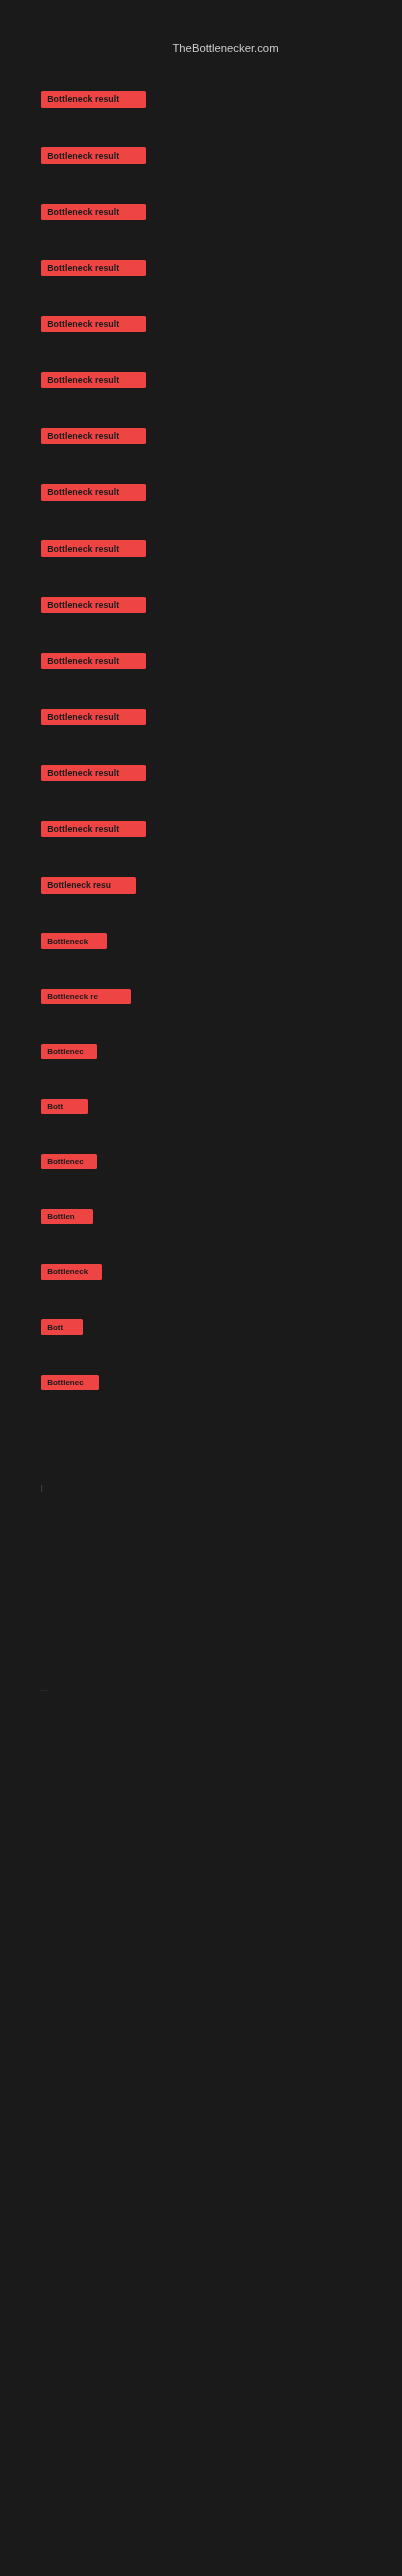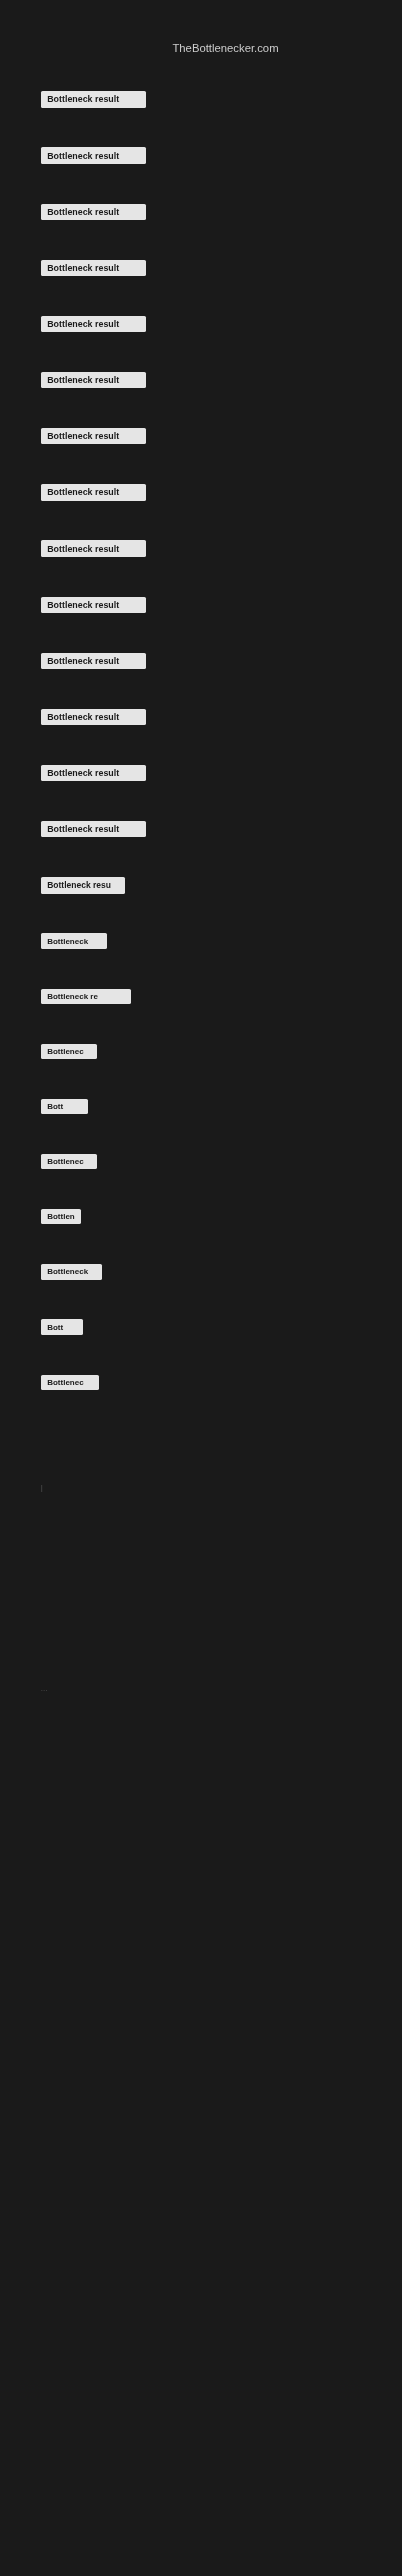--- a/index.html
+++ b/index.html
@@ -24,21 +24,21 @@
       font-weight: normal;
     }
 
     .bottleneck-item {
       margin: 0 0 6.4px 0;
       padding: 3.2px 4.8px;
     }
 
     .bottleneck-label {
       display: inline-block;
-      background-color: #e5e5e5;
+      background-color: #ef4444;
       color: #1a1a1a;
       font-size: 8.9px;
       font-weight: bold;
       padding: 3.2px 6.4px;
       border-radius: 1.6px;
       white-space: nowrap;
       overflow: hidden;
     }
 
     .row-1  { margin-top: 3.2px; }
@@ -49,27 +49,27 @@
     .row-5  .bottleneck-label { width: 105px; }
     .row-6  .bottleneck-label { width: 105px; }
     .row-7  .bottleneck-label { width: 105px; }
     .row-8  .bottleneck-label { width: 105px; }
     .row-9  .bottleneck-label { width: 105px; }
     .row-10 .bottleneck-label { width: 105px; }
     .row-11 .bottleneck-label { width: 105px; }
     .row-12 .bottleneck-label { width: 105px; }
     .row-13 .bottleneck-label { width: 105px; }
     .row-14 .bottleneck-label { width: 105px; }
-    .row-15 .bottleneck-label { width: 84px; font-size: 8.5px; }
+    .row-15 .bottleneck-label { width: 95px; font-size: 8.5px; }
     .row-16 .bottleneck-label { width: 66px; font-size: 8px; }
     .row-17 .bottleneck-label { width: 90px; font-size: 8px; }
     .row-18 .bottleneck-label { width: 56px; font-size: 8px; }
     .row-19 .bottleneck-label { width: 47px; font-size: 8px; }
     .row-20 .bottleneck-label { width: 56px; font-size: 8px; }
-    .row-21 .bottleneck-label { width: 40px; font-size: 8px; }
+    .row-21 .bottleneck-label { width: 52px; font-size: 8px; }
     .row-22 .bottleneck-label { width: 61px; font-size: 8px; }
     .row-23 .bottleneck-label { width: 42px; font-size: 8px; }
     .row-24 .bottleneck-label { width: 58px; font-size: 8px; }
 
     .spacer-large {
       height: 48px;
     }
 
     .small-marker {
       color: #555;

